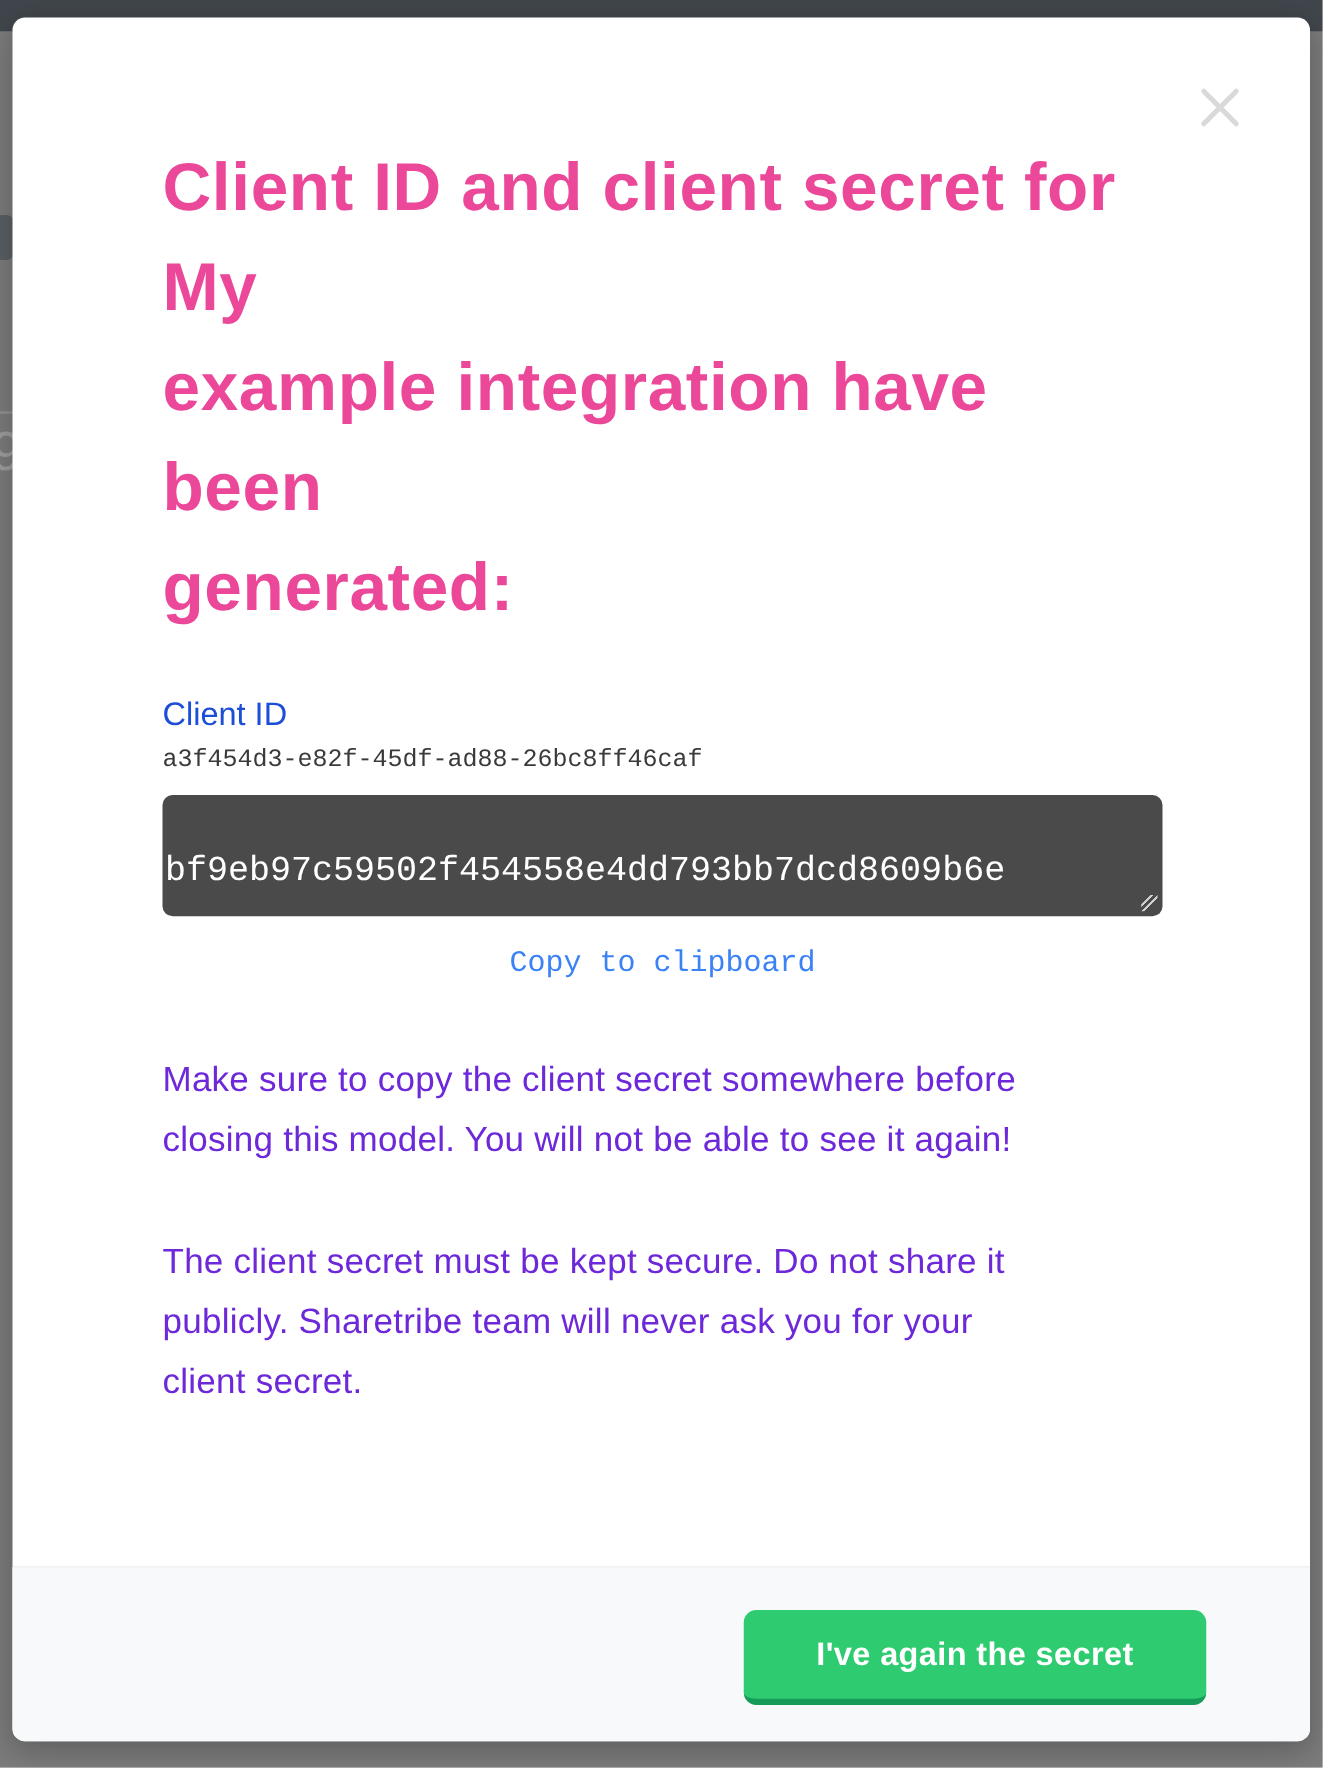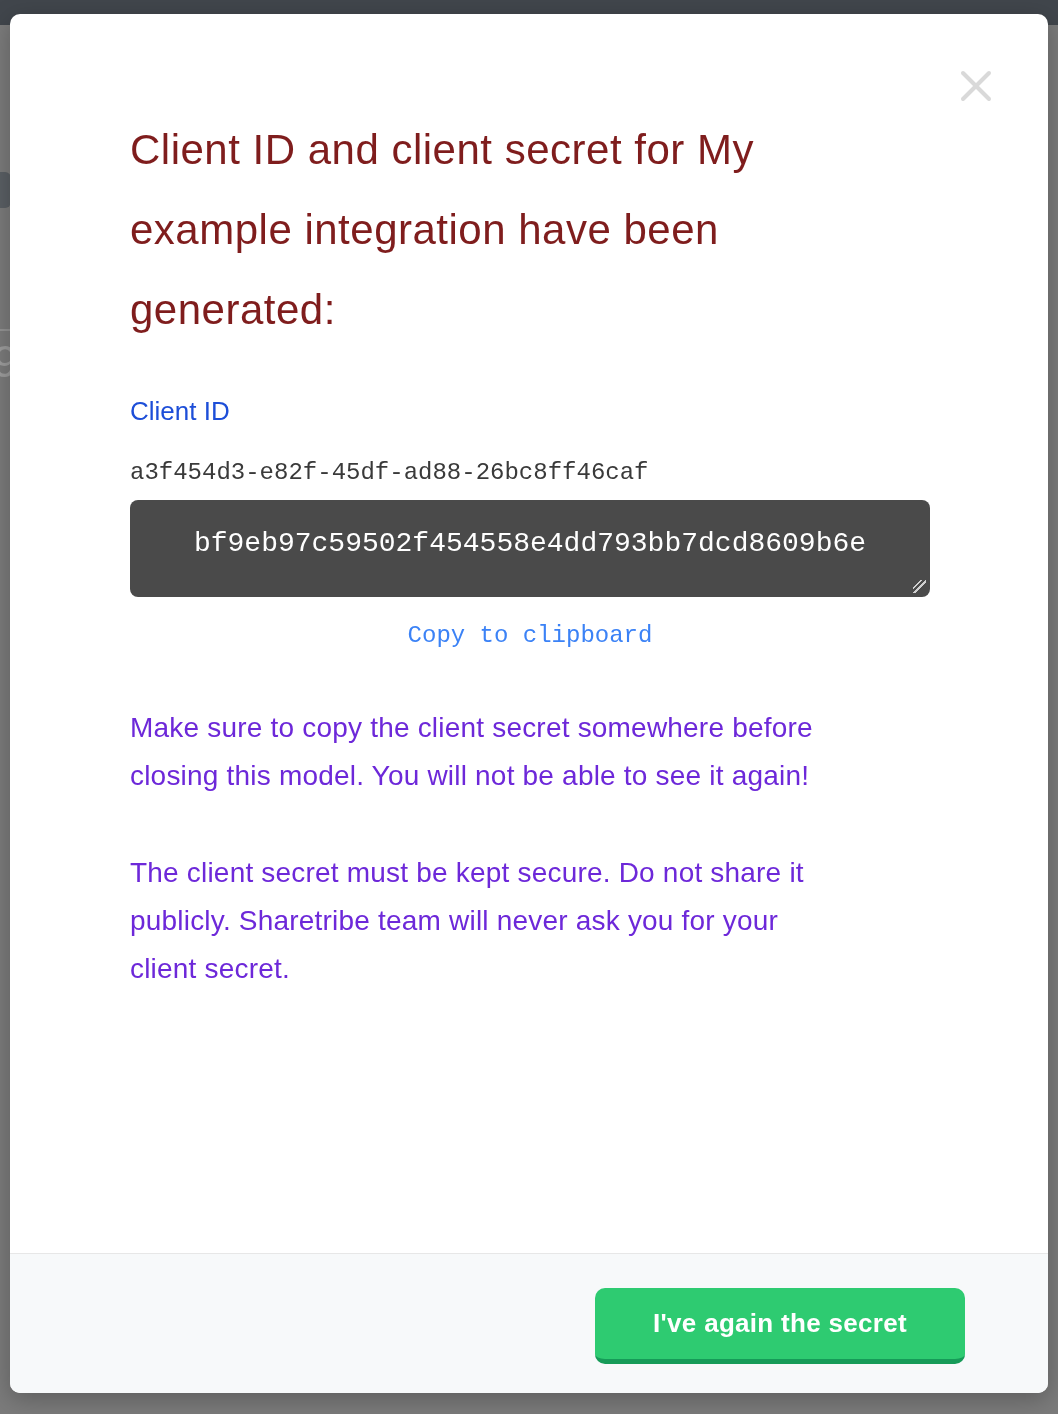--- a/index.html
+++ b/index.html
@@ -23,39 +23,39 @@
     background:#ffffff;border-radius:10px;
     box-shadow:0 6px 24px rgba(0,0,0,.25);
   }
   .close-btn{
     position:absolute;top:50px;right:50px;width:44px;height:44px;
     background:none;border:none;padding:4px;cursor:pointer;
   }
   .modal-body{padding:0 118px 0 120px;}
   .heading{
     margin:96px 0 0 0;
-    font-size:42px;line-height:80px;font-weight:400;color:#7f1d1d;
+    font-size:54px;line-height:80px;font-weight:700;color:#ec4899;
     white-space:pre-line;letter-spacing:.5px;
   }
   .field-label{
     margin-top:46px;
     font-size:26px;line-height:30px;color:#1d4ed8;font-weight:400;
   }
   .field-label.secret{margin-top:30px;}
   .client-id-value{
-    margin-top:30px;
+    margin-top:6px;
     font-family:"Liberation Mono",monospace;
-    font-size:24px;line-height:34px;color:#3a3a3a;
+    font-size:20px;line-height:34px;color:#3a3a3a;
   }
   .secret-wrap{position:relative;margin-top:10px;width:800px;}
   .secret-textarea{
     display:block;width:800px;height:97px;box-sizing:border-box;
     background:#4a4a4a;border:none;border-radius:8px;
     color:#ffffff;font-family:"Liberation Mono",monospace;font-size:28px;
-    text-align:center;padding-top:28px;resize:none;overflow:hidden;outline:none;
+    text-align:left;padding-top:46px;resize:none;overflow:hidden;outline:none;
   }
   .resize-handle{
     position:absolute;right:4px;bottom:4px;width:13px;height:13px;
     background:
       linear-gradient(135deg,transparent 0 5px,#cfcfcf 5px 7px,transparent 7px 9px,#cfcfcf 9px 11px,transparent 11px);
     pointer-events:none;
   }
   .copy-link{
     display:block;margin:24px auto 0 auto;
     background:none;border:none;cursor:pointer;

